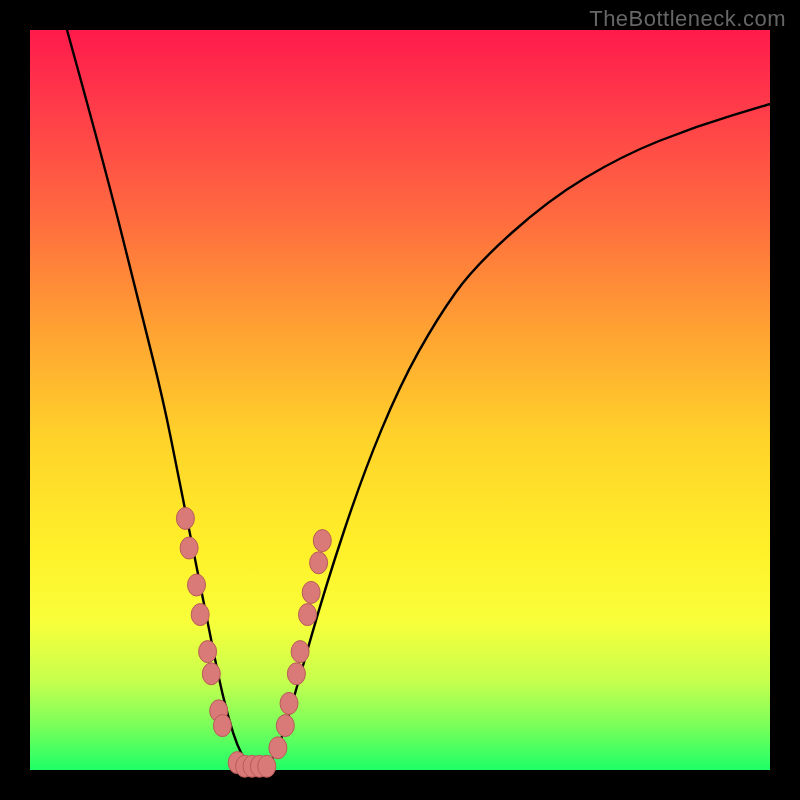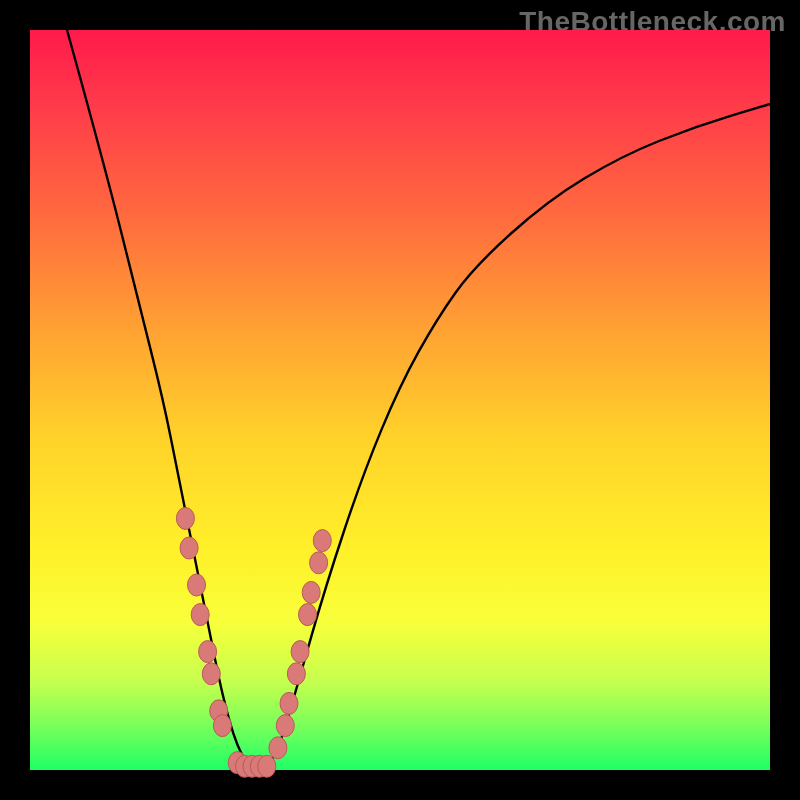--- a/index.html
+++ b/index.html
@@ -35,22 +35,22 @@
       #c6ff4e 88%,
       #7aff5a 94%,
       #1eff67 100%
     );
   }
   .watermark {
     position: absolute;
     top: 6px;
     right: 14px;
     color: #666666;
-    font-size: 28px;
-    font-weight: 700;
+    font-size: 22px;
+    font-weight: 400;
     letter-spacing: 0.5px;
   }
   svg.curves {
     position: absolute;
     left: 0;
     top: 0;
     width: 740px;
     height: 740px;
     overflow: visible;
   }

